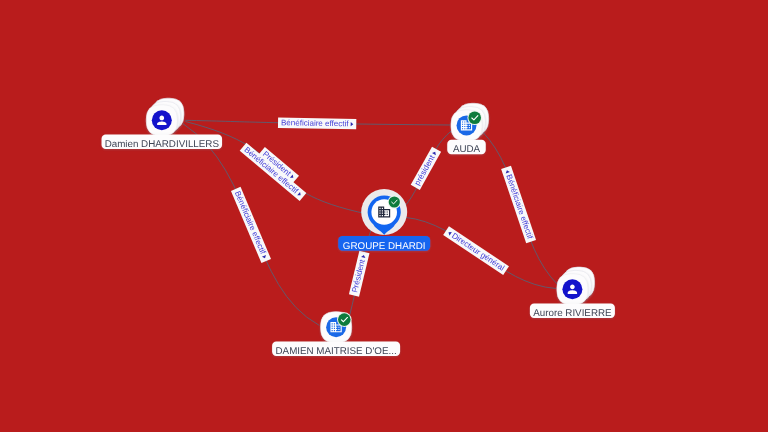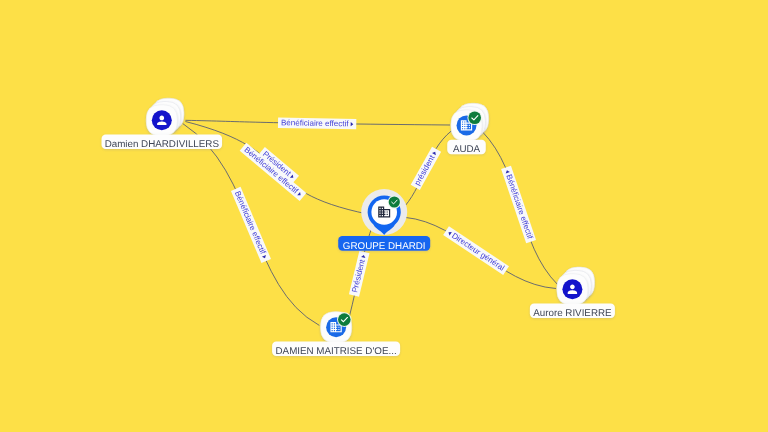--- a/index.html
+++ b/index.html
@@ -1,17 +1,17 @@
 <!DOCTYPE html>
 <html><head>
 <meta charset="utf-8">
 <style>
 html,body{margin:0;padding:0;}
 body{width:768px;height:432px;background:#f9fafe;-webkit-font-smoothing:antialiased;text-rendering:geometricPrecision;font-family:"Liberation Sans",sans-serif;overflow:hidden;}
-#stage{position:relative;width:768px;height:432px;background:#fde047;}
+#stage{position:relative;width:768px;height:432px;background:#b91c1c;}
 svg#graph{position:absolute;left:0;top:0;width:768px;height:432px;display:block;shape-rendering:geometricPrecision;}
 .edge-path{fill:none;stroke:#5a5f73;stroke-width:0.9;}
 .edge-label{font-family:"Liberation Sans",sans-serif;font-size:8px;fill:#4340d8;}
 #edge-labels-layer{opacity:0.999;}
 #nodes-layer{opacity:0.999;}
 .node-label-text{font-family:"Liberation Sans",sans-serif;-webkit-font-smoothing:antialiased;text-rendering:geometricPrecision;font-size:9.8px;fill:#3f4657;}
 .node-label-text.sel{fill:#ffffff;}
 </style>
 </head>
 <body>

